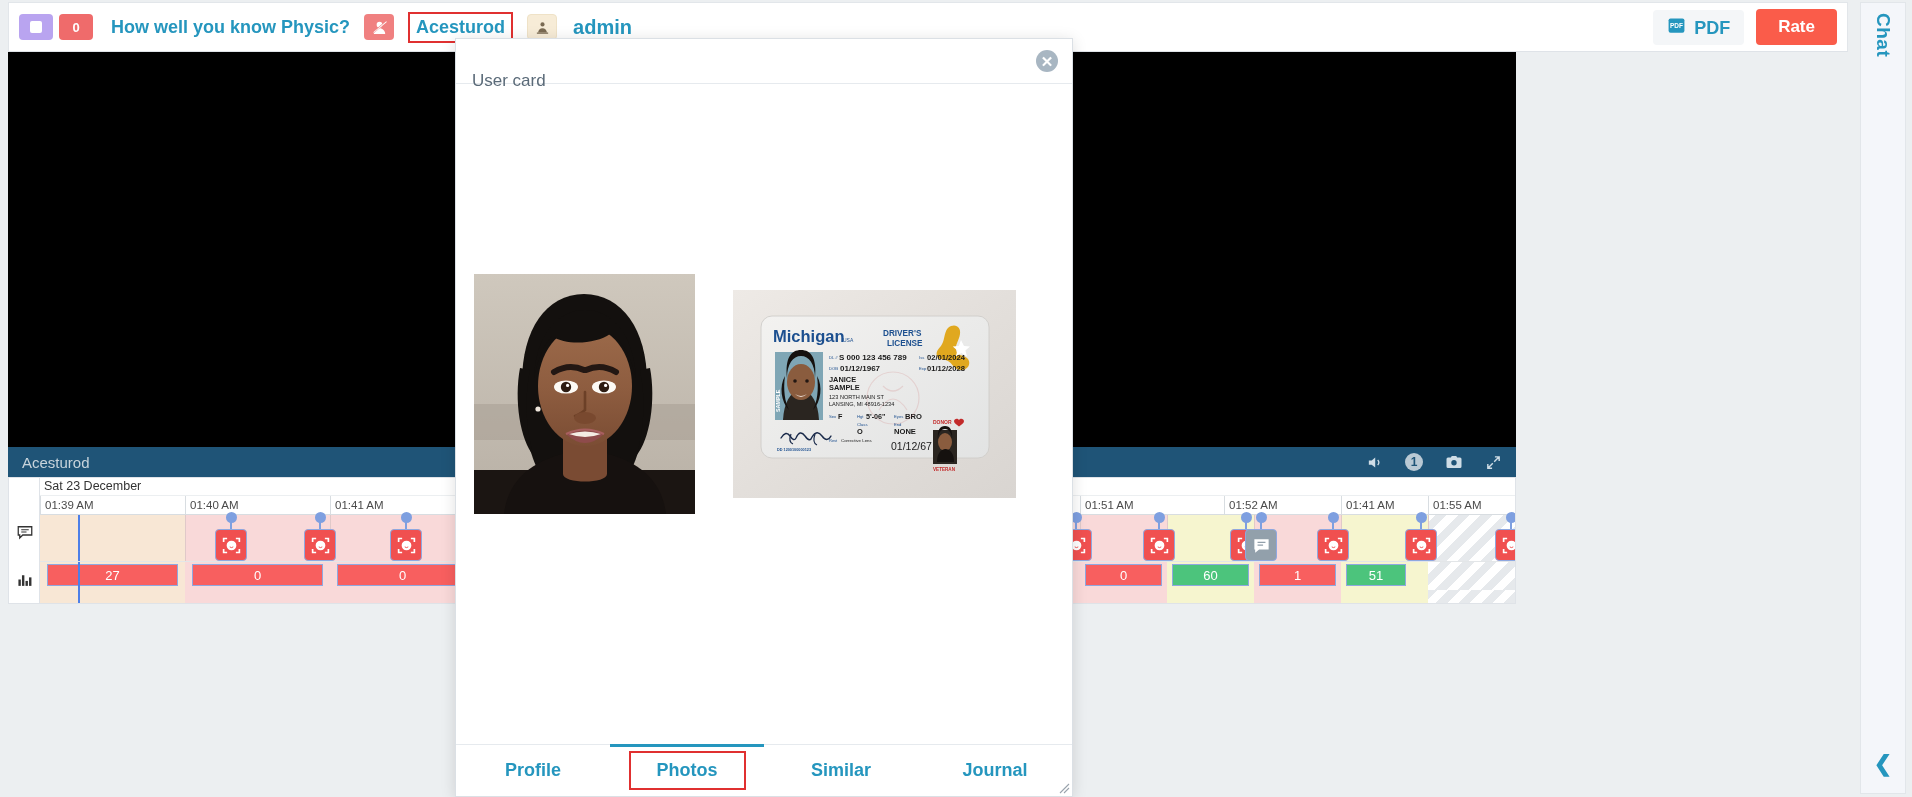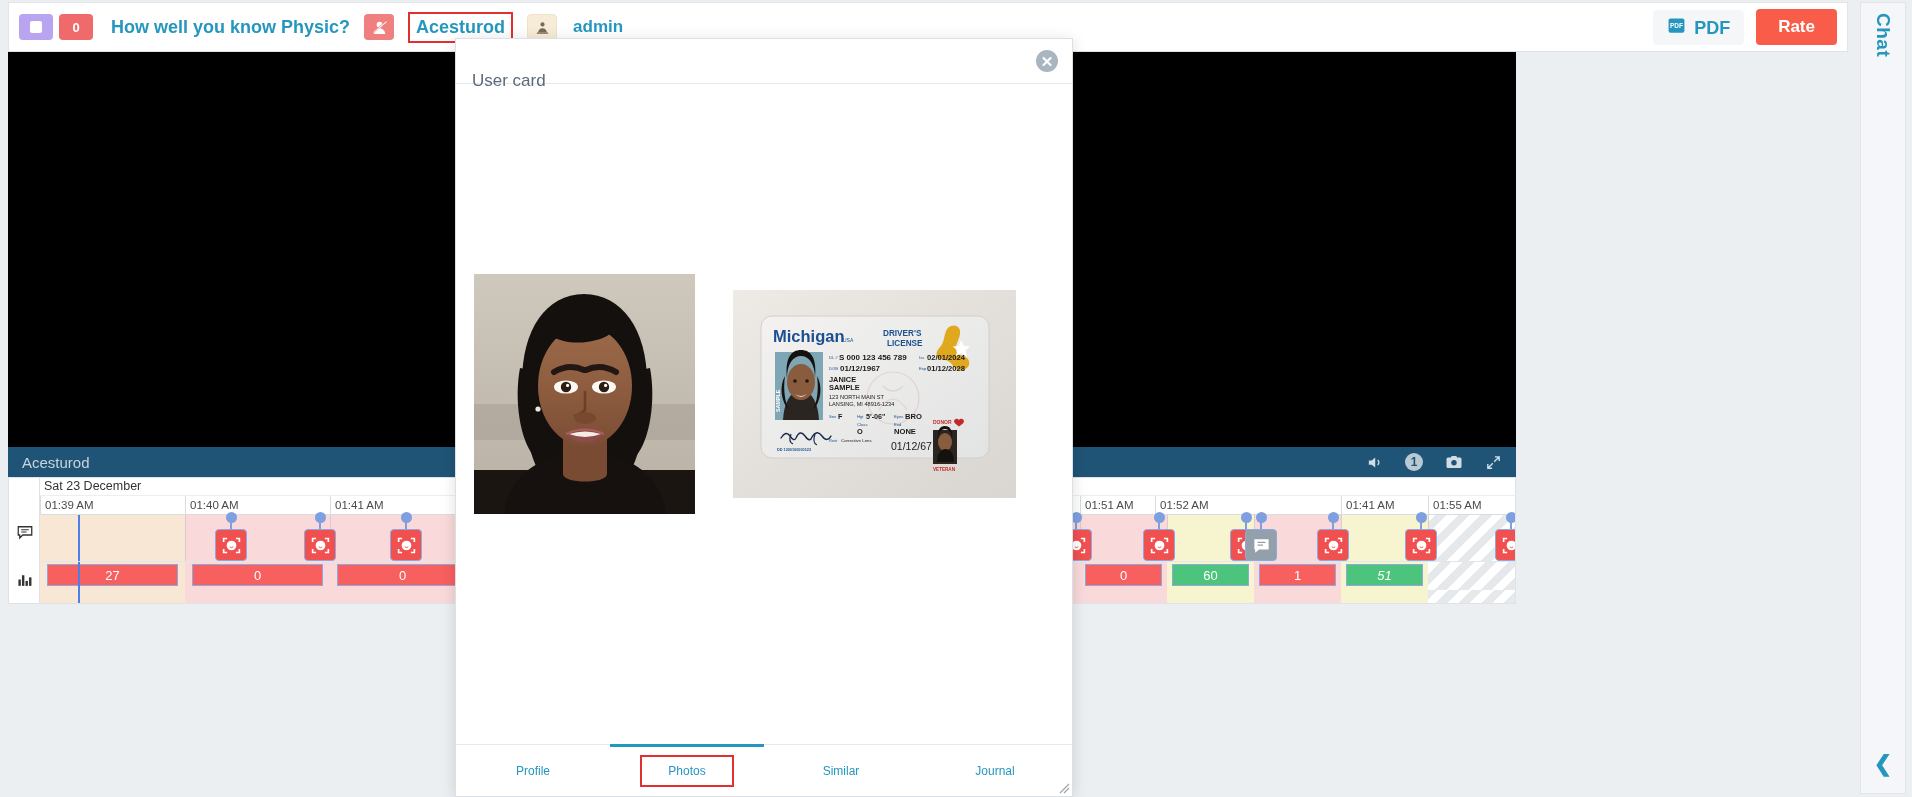--- a/index.html
+++ b/index.html
@@ -43,21 +43,21 @@
   .tb-user-wrap {
     margin-left: 14px; padding: 3px 6px; border: 2px solid #e03030;
     display:flex; align-items:center;
   }
   .tb-user { color:#2596be; font-size: 18px; font-weight:700; white-space:nowrap; }
   .tb-personicon {
     margin-left: 14px; width: 30px; height: 26px; border-radius: 4px;
     background:#f7ecd7; display:flex; align-items:center; justify-content:center;
     border:1px solid #efe2c7;
   }
-  .tb-admin { margin-left: 16px; color:#2596be; font-size:17px; font-weight:700; }
+  .tb-admin { margin-left: 16px; color:#2596be; font-size:20px; font-weight:700; }
   .tb-spacer { flex: 1; }
   .tb-pdf {
     display:flex; align-items:flex-end; gap:8px;
     background:#f4f6f8; border-radius:4px; padding: 6px 14px;
   }
   .tb-pdf .lbl { color:#2596be; font-size: 18px; font-weight:700; }
   .tb-rate {
     margin-left: 12px; background:#fa5c4a; color:#fff; border:none;
     border-radius:4px; padding: 8px 22px; font-size: 17px; font-weight:700;
     font-family: "Liberation Sans", sans-serif; cursor:pointer;
@@ -205,21 +205,21 @@
 
   
   .face-svg, .id-svg { display:block; width:100%; height:100%; }
 
   .modal-tabs {
     height: 52px; border-top:1px solid #e6eaee;
     display:flex; align-items:stretch;
   }
   .mtab {
     flex:1; display:flex; align-items:center; justify-content:center;
-    color:#2596be; font-size: 12px; font-weight:400; cursor:pointer; position:relative;
+    color:#2596be; font-size: 18px; font-weight:700; cursor:pointer; position:relative;
   }
   .mtab.active::before {
     content:""; position:absolute; top:-1px; left: 0; right: 0; height: 3px; background:#2596be;
   }
   .mtab .hl {
     border: 2px solid #e03030; padding: 7px 26px; background:#fff;
   }
   .modal-resize {
     position:absolute; right: 2px; bottom: 2px; width: 14px; height: 14px;
     color:#9aa4ad; font-size: 12px;
@@ -324,21 +324,21 @@
         <span class="day">Sat 23 December</span>
       </div>
 
       <div class="tl-timerow">
         <span class="tl-tick" style="left:0px;">01:39 AM</span>
         <span class="tl-tick" style="left:145px;">01:40 AM</span>
         <span class="tl-tick" style="left:290px;">01:41 AM</span>
         <span class="tl-tick" style="left:435px;">01:42 AM</span>
         <span class="tl-tick" style="left:580px;">01:43 AM</span>
         <span class="tl-tick" style="left:1040px;">01:51 AM</span>
-        <span class="tl-tick" style="left:1115px;">01:52 AM</span>
+        <span class="tl-tick" style="left:1184px;">01:52 AM</span>
         <span class="tl-tick" style="left:1214px;margin-top:24px;">01:53 AM</span>
         <span class="tl-tick" style="left:1301px;">01:41 AM</span>
         <span class="tl-tick" style="left:1388px;">01:55 AM</span>
       </div>
 
       <div class="tl-eventrow">
         <div class="seg" style="left:0px;   width:145px; background:#f8e7d5;"></div>
         <div class="seg" style="left:145px; width:895px; background:#f9d9d9;"></div>
         <div class="seg" style="left:1040px;width:87px;  background:#f9d9d9;"></div>
         <div class="seg" style="left:1127px;width:87px;  background:#f6f5cf;"></div>
@@ -500,21 +500,21 @@
         <div class="seg hatch" style="left:1388px;width:120px;"></div>
 
         <div class="metric red" style="left:7px;    width:131px;">27</div>
         <div class="metric red" style="left:152px;  width:131px;">0</div>
         <div class="metric red" style="left:297px;  width:131px;">0</div>
         <div class="metric red" style="left:442px;  width:131px;">0</div>
         <div class="metric red" style="left:587px;  width:131px;">0</div>
         <div class="metric red" style="left:1045px; width:77px;">0</div>
         <div class="metric green" style="left:1132px; width:77px;">60</div>
         <div class="metric red" style="left:1219px; width:77px;">1</div>
-        <div class="metric green" style="left:1306px; width:77px;font-style:italic;">51</div>
+        <div class="metric green" style="left:1306px; width:60px;">51</div>
 
         <div class="playhead" style="left:38px;"></div>
       </div>
 
       <div class="tl-tailrow">
         <div class="seg" style="left:0px;   width:145px; background:#f8e7d5;"></div>
         <div class="seg" style="left:145px; width:895px; background:#f9d9d9;"></div>
         <div class="seg" style="left:1040px;width:87px;  background:#f9d9d9;"></div>
         <div class="seg" style="left:1127px;width:87px;  background:#f6f5cf;"></div>
         <div class="seg" style="left:1214px;width:87px;  background:#f9d9d9;"></div>

